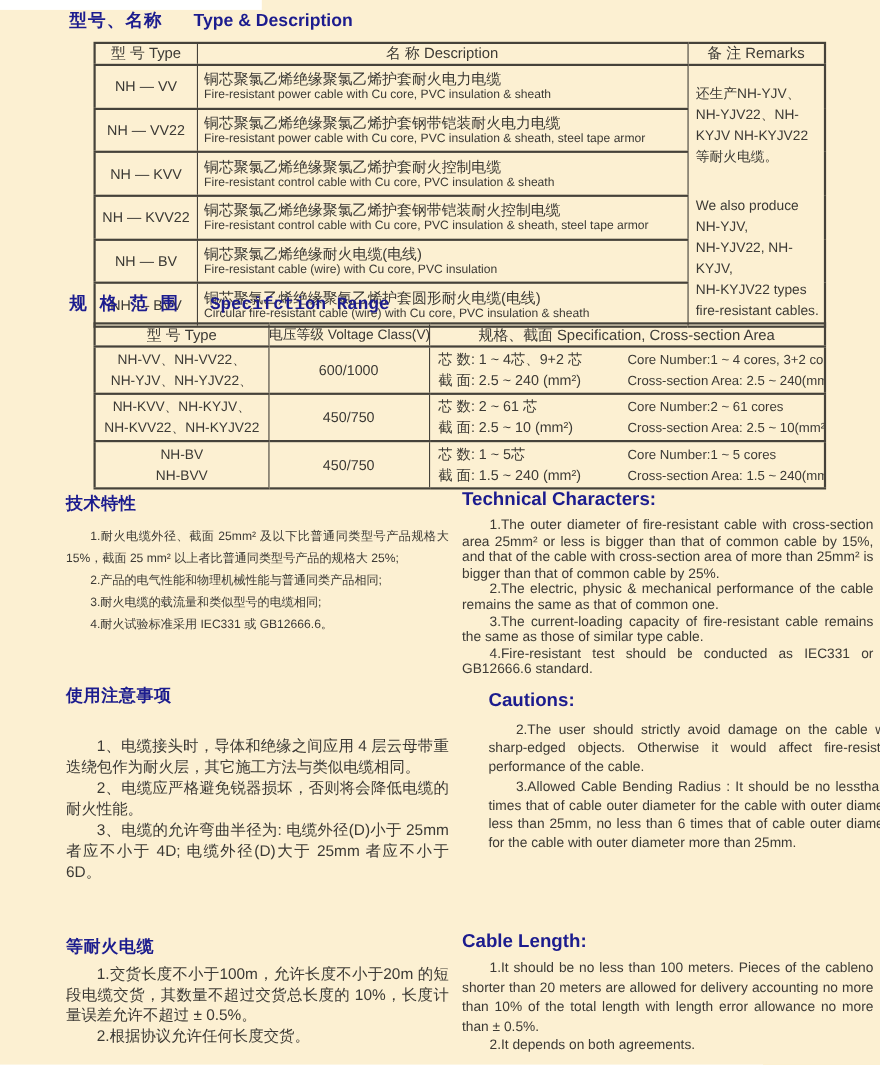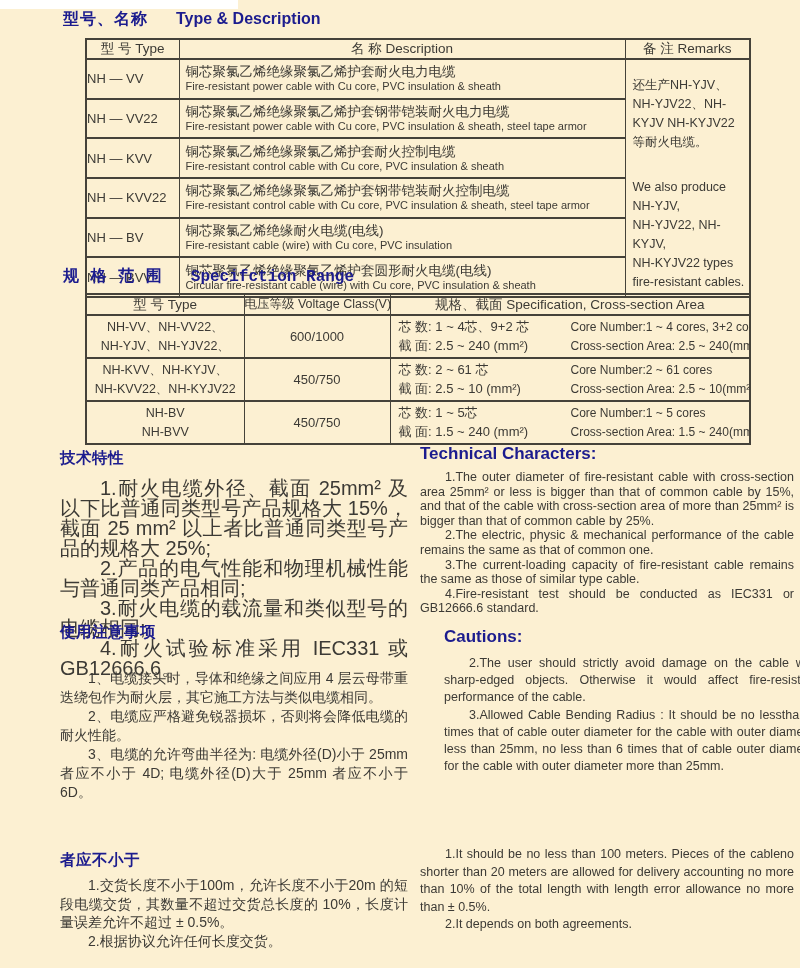--- a/index.html
+++ b/index.html
@@ -24,21 +24,21 @@
   table{border-collapse:collapse;table-layout:fixed;position:absolute;left:85px;width:664px;}
   th,td{border-top:2px solid var(--line);border-bottom:2px solid var(--line);
         border-left:1px solid var(--line);border-right:1px solid var(--line);
         padding:0;overflow:hidden;}
   table{border:2px solid var(--line);}
   th{font-weight:normal;font-size:13.5px;text-align:center;white-space:nowrap;}
 
   .t1{top:38px;}
   .t1 thead tr{height:19px;}
   .t1 tbody tr{height:33px;}
-  .t1 .type{text-align:left;font-size:13px;white-space:nowrap;}
+  .t1 .type{text-align:center;font-size:13px;white-space:nowrap;}
   .t1 .desc{padding:1px 6px;vertical-align:middle;}
   .t1 .desc .zh{font-size:13.5px;line-height:16px;white-space:nowrap;}
   .t1 .desc .en{font-size:11px;line-height:13px;white-space:nowrap;}
   .t1 .remarks{vertical-align:top;padding:16px 0 4px 7px;font-size:12.5px;line-height:19px;}
   .t1 .remarks .r-zh{margin-bottom:26px;}
   .t1 .remarks .r-en{white-space:pre-line;}
 
   .t2{top:293px;}
   .t2 thead tr{height:21px;}
   .t2 tbody tr{height:41px;}
@@ -52,21 +52,21 @@
 
   
   .block{position:absolute;}
   .block h3{margin:0;color:var(--navy);font-weight:bold;}
   .block h3.zh-h{font-size:15.5px;letter-spacing:0.5px;}
   .block h3.en-h{font-size:17px;}
   .block p{margin:0;text-indent:2em;text-align:justify;}
 
   #tech-zh{left:60px;top:448px;width:348px;}
   #tech-zh h3{margin-bottom:9px;}
-  #tech-zh p{font-size:20px;line-height:20px;}
+  #tech-zh p{font-size:11px;line-height:20px;}
   #usage-zh{left:60px;top:622px;width:348px;}
   #usage-zh h3{margin-bottom:26px;}
   #usage-zh p{font-size:14px;line-height:19px;}
   #delivery-zh{left:60px;top:850px;width:348px;}
   #delivery-zh h3{margin-bottom:5px;}
   #delivery-zh p{font-size:14px;line-height:18.5px;}
 
   #tech-en{left:420px;top:444px;width:374px;}
   #tech-en h3{margin-bottom:6px;}
   #tech-en p{font-size:12.5px;line-height:14.6px;}
@@ -235,36 +235,37 @@
   </section>
 
   <section class="block" id="usage-zh">
     <h3 class="zh-h">使用注意事项</h3>
     <p>1、电缆接头时，导体和绝缘之间应用 4 层云母带重迭绕包作为耐火层，其它施工方法与类似电缆相同。</p>
     <p>2、电缆应严格避免锐器损坏，否则将会降低电缆的耐火性能。</p>
     <p>3、电缆的允许弯曲半径为: 电缆外径(D)小于 25mm 者应不小于 4D; 电缆外径(D)大于 25mm 者应不小于 6D。</p>
   </section>
 
   <section class="block" id="delivery-zh">
-    <h3 class="zh-h">者应不小于</h3>
+    <h3 class="zh-h">等耐火电缆</h3>
     <p>1.交货长度不小于100m，允许长度不小于20m 的短段电缆交货，其数量不超过交货总长度的 10%，长度计量误差允许不超过 ± 0.5%。</p>
     <p>2.根据协议允许任何长度交货。</p>
   </section>
 
   <section class="block" id="tech-en">
     <h3 class="en-h">Technical Characters:</h3>
     <p>1.The outer diameter of fire-resistant cable with cross-section area 25mm² or less  is bigger than that of common cable  by 15%, and that of the cable with cross-section area of more than 25mm² is bigger than that of common cable by 25%.</p>
     <p>2.The electric, physic &amp; mechanical performance of the cable remains the same as that of common one.</p>
     <p>3.The current-loading capacity of fire-resistant cable remains the same as those of similar type cable.</p>
     <p>4.Fire-resistant test should be conducted as IEC331 or GB12666.6 standard.</p>
   </section>
 
   <section class="block" id="cautions-en">
     <h3 class="en-h">Cautions:</h3>
     <p>2.The user should strictly avoid damage on the cable with sharp-edged objects. Otherwise it would affect  fire-resistant performance of the cable.</p>
     <p>3.Allowed Cable Bending Radius : It should be no lessthan 4 times that of cable outer diameter for the cable with outer diameter less than 25mm, no less than 6 times that of cable outer diameter for the cable with outer diameter more than 25mm.</p>
   </section>
 
   <section class="block" id="length-en">
+    <h3 class="en-h">Cable Length:</h3>
     <p>1.It should be no less than 100 meters. Pieces of the cableno shorter than 20 meters are allowed for delivery accounting no more than 10% of the total length with length error  allowance no more than ± 0.5%.</p>
     <p>2.It depends on both agreements.</p>
   </section>
 </div>
 
 </body></html>

